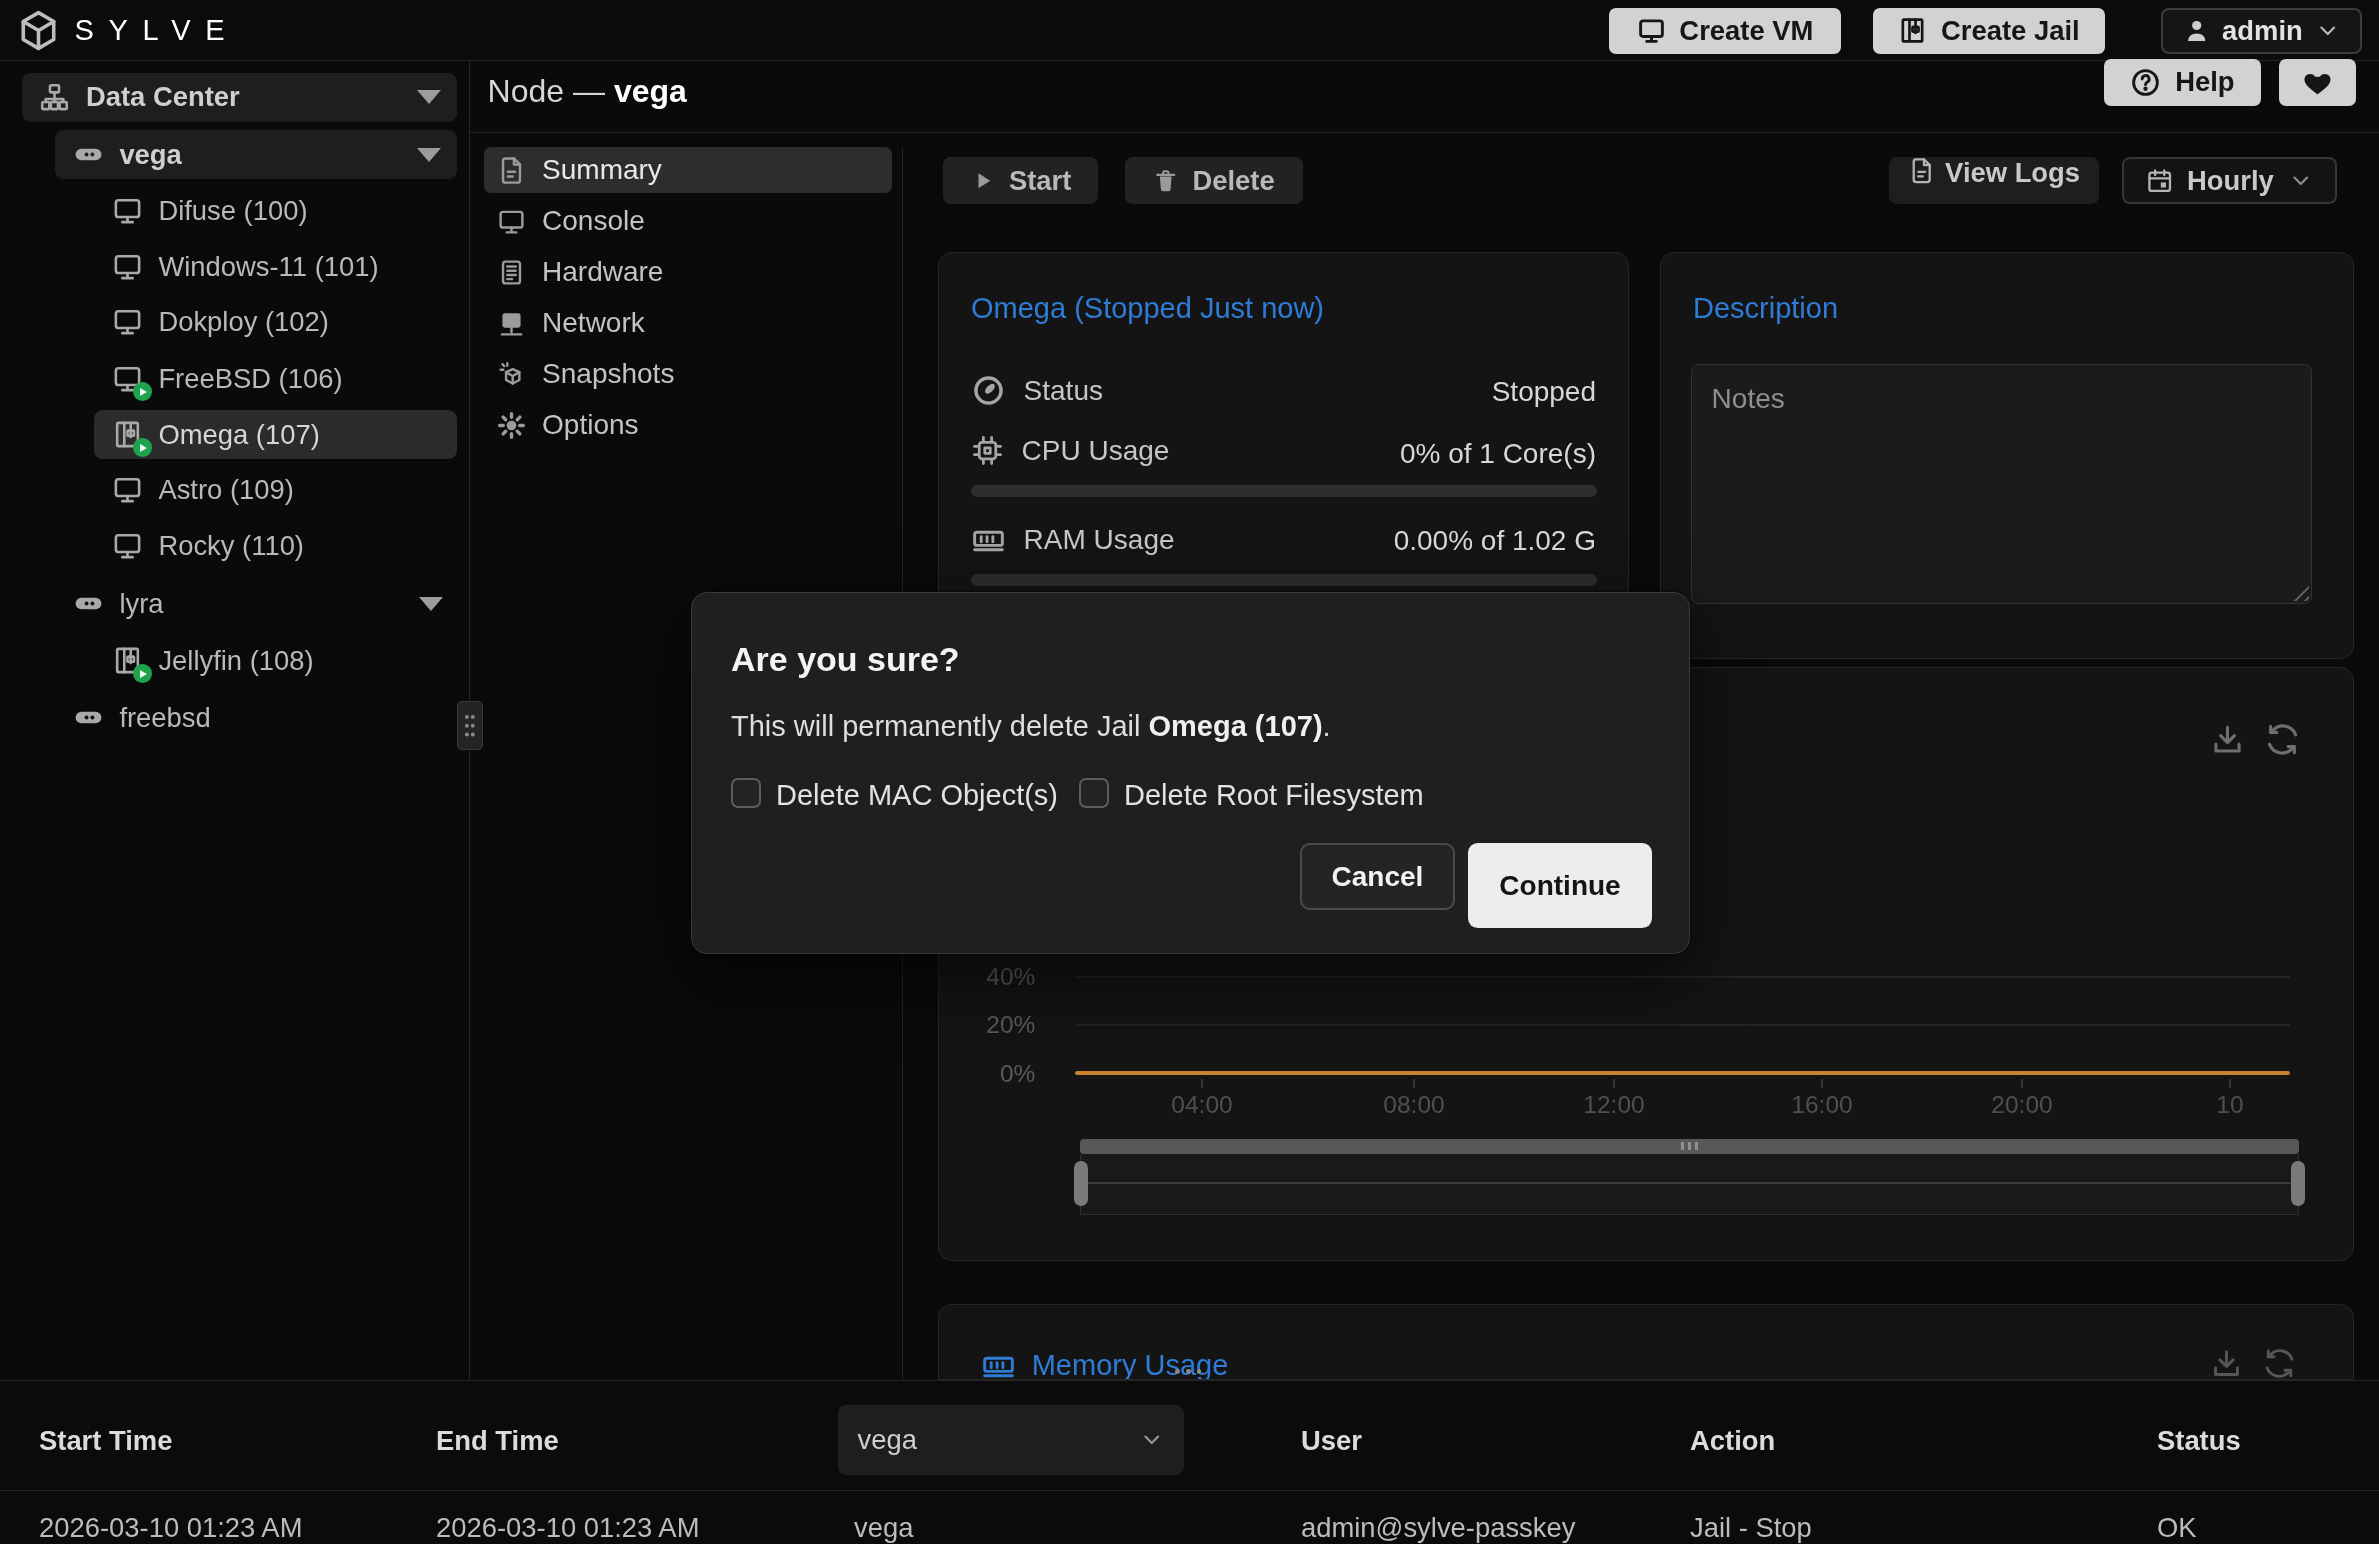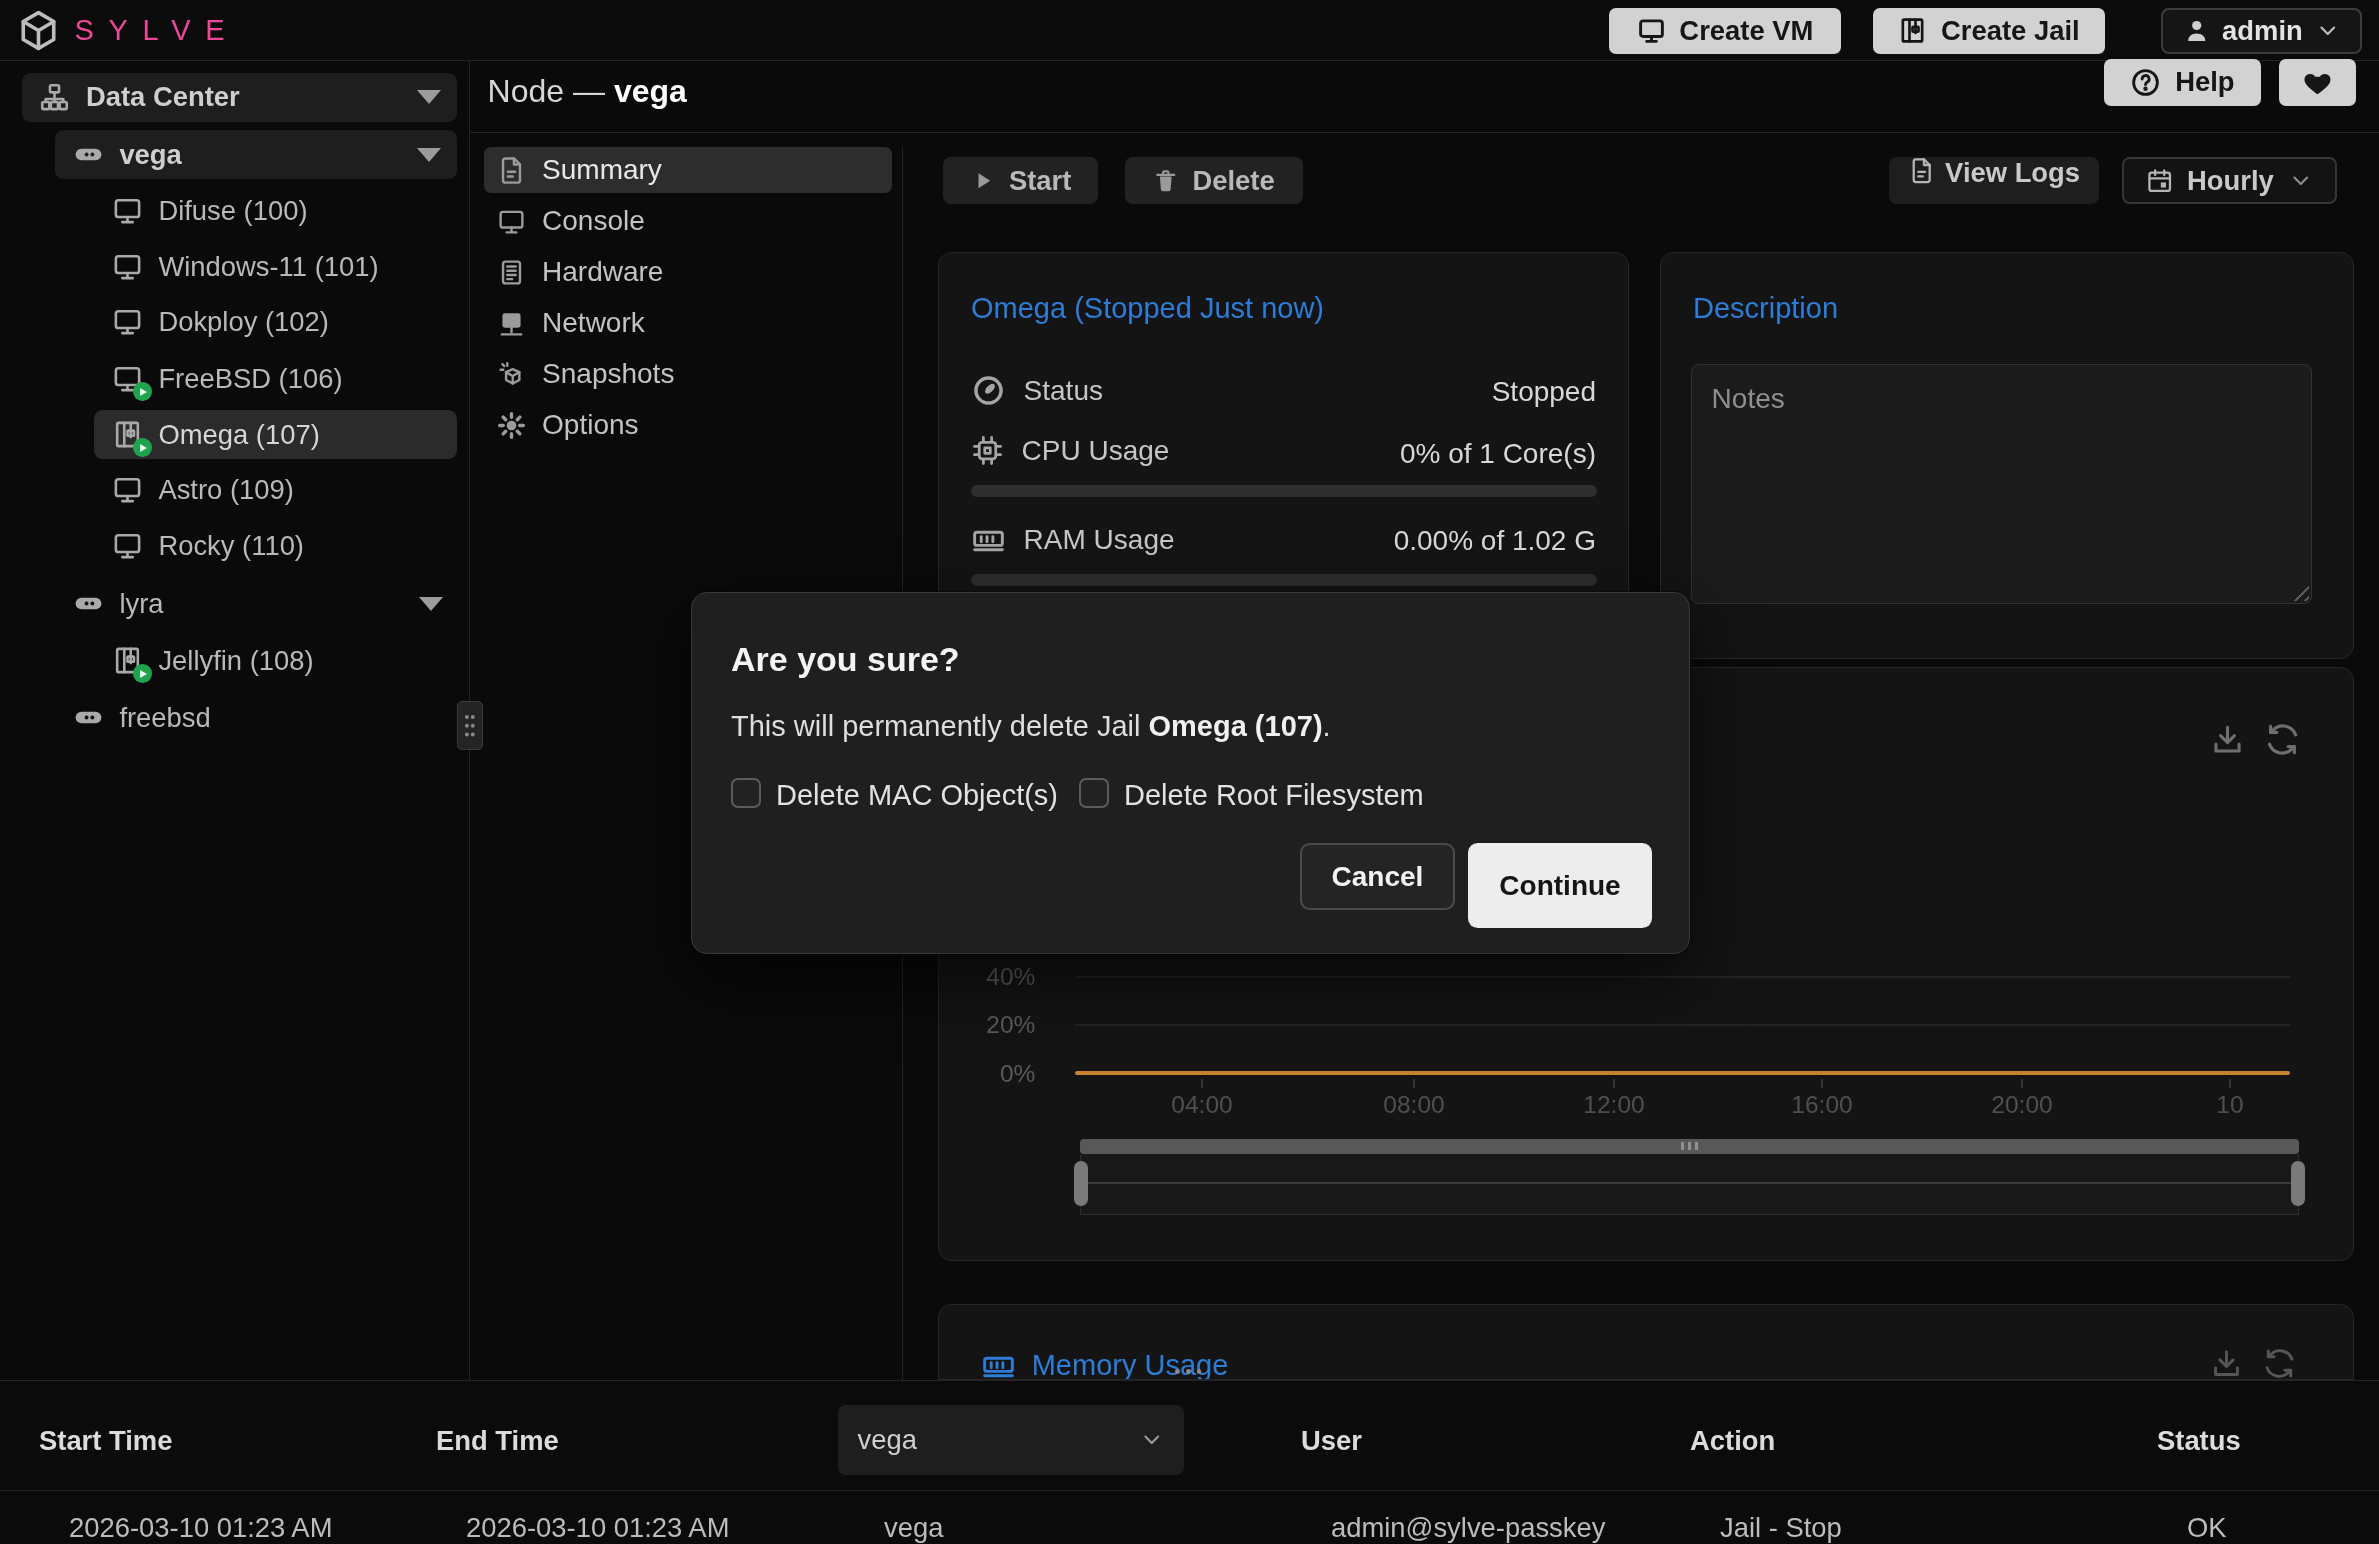--- a/index.html
+++ b/index.html
@@ -8,21 +8,21 @@
     width:2380px; height:1545px; position:relative; overflow:hidden;
     font-family:"Liberation Sans", sans-serif; color:#c9c9c9;
   }
   .abs { position:absolute; }
   .row { display:flex; align-items:center; }
   svg.ic { stroke:currentColor; fill:none; stroke-width:2; stroke-linecap:round; stroke-linejoin:round; }
 
   
   #topbar { left:0; top:0; width:2380px; height:61px; background:#0b0b0b; border-bottom:1px solid #242424; }
   .logo-wrap { left:15.7px; top:0; height:61px; gap:13.7px; }
-  .logo-text { font-size:29px; font-weight:500; letter-spacing:14.7px; color:#ec4899; }
+  .logo-text { font-size:29px; font-weight:500; letter-spacing:14.7px; color:#ffffff; }
   .btn-light { background:#d2d2d2; color:#161616; border-radius:6.9px; font-size:27.4px; font-weight:600;
                display:flex; align-items:center; justify-content:center; gap:13.7px; cursor:pointer; }
   .btn-outline { background:#151515; border:2px solid #3c3c3c; color:#e3e3e3; border-radius:7.8px;
                font-size:27.4px; font-weight:600; display:flex; align-items:center; justify-content:center; gap:11.8px; }
 
   
   #sidebar { left:0; top:61px; width:470px; height:1319px; border-right:1px solid #242424; background:#0a0a0a; }
   .side-btn { background:#1e1e1e; border-radius:8.8px; display:flex; align-items:center; padding:0 15.7px; gap:13.7px;
               color:#cfcfcf; font-size:27.4px; font-weight:600; }
   .tri-down { width:0; height:0; border-left:12.7px solid transparent; border-right:12.7px solid transparent;
@@ -78,21 +78,21 @@
   
   .sl-top { background:#585858; border-radius:3.9px; display:flex; align-items:center; justify-content:center; gap:3.9px; }
   .sl-top i { width:2.9px; height:7.8px; background:#8f8f8f; display:block; }
   .sl-body { background:#191919; border:1px solid #2e2e2e; border-top:none; }
   .sl-mid { position:absolute; left:0; right:0; top:28px; height:2px; background:#3a3a3a; }
   .sl-handle { position:absolute; width:13.7px; height:45px; background:#7a7a7a; border-radius:6.9px; top:6.9px; }
 
   
   #logtable { left:0; top:1380px; width:2380px; height:165px; background:#0b0b0b; border-top:1px solid #242424; }
   .th { position:absolute; font-size:27.4px; font-weight:700; color:#dcdcdc; }
-  .td { position:absolute; font-size:27.4px; color:#bcbcbc;margin-left:30px; }
+  .td { position:absolute; font-size:27.4px; color:#bcbcbc; }
   .tbl-select { background:#1e1e1e; border-radius:7.8px; display:flex; align-items:center; color:#cfcfcf; font-size:27.4px;
                 padding:0 19.6px; justify-content:space-between; }
   .drag-dots { display:flex; gap:5.9px; }
   .drag-dots i { width:4.9px; height:4.9px; border-radius:50%; background:#8a8a8a; display:block; }
 
   
   #modal { left:691px; top:592px; width:999px; height:362px; background:#1f1f1f; border:1px solid #3a3a3a;
            border-radius:15.7px; box-shadow:0 23.5px 69px rgba(0,0,0,.65), 0 0 0 1px rgba(0,0,0,.4); z-index:50; }
   .modal-title { font-size:34px; font-weight:700; color:#f4f4f4; }
   .modal-msg { font-size:29px; color:#dedede; }

